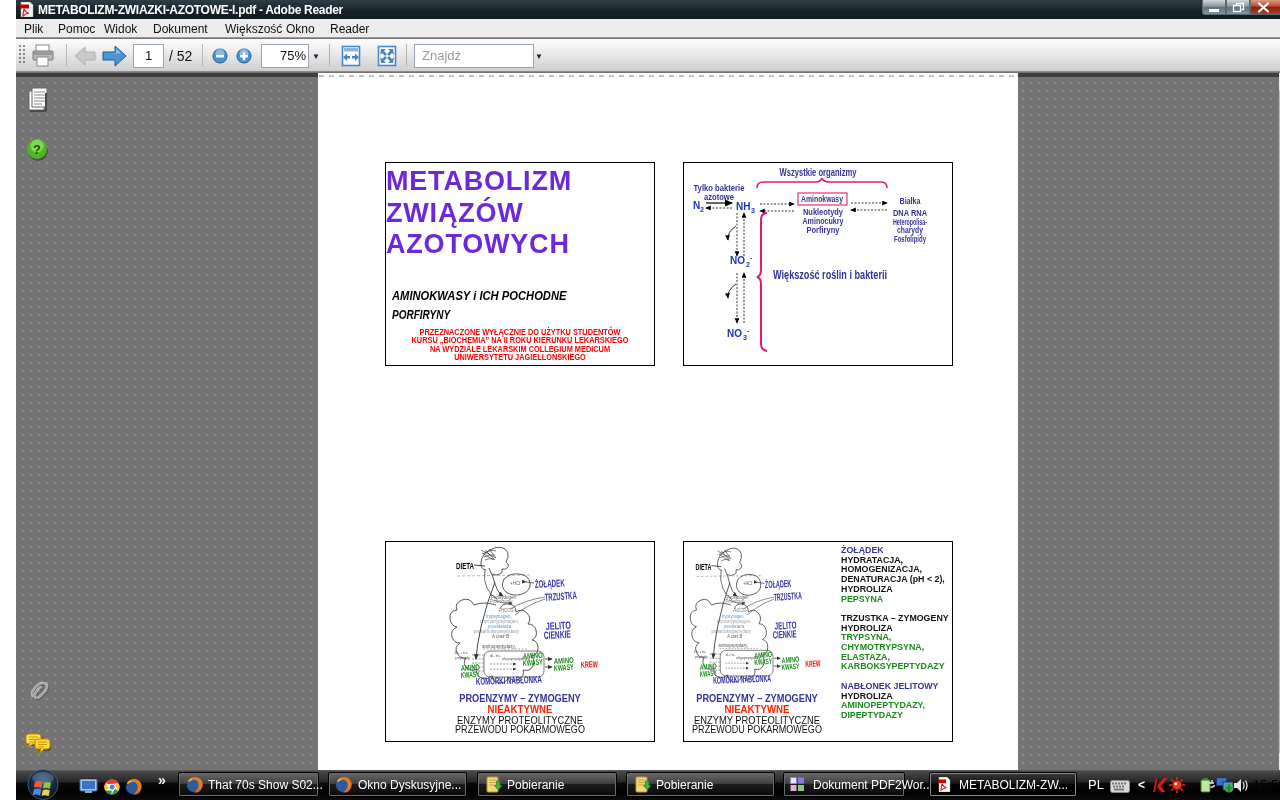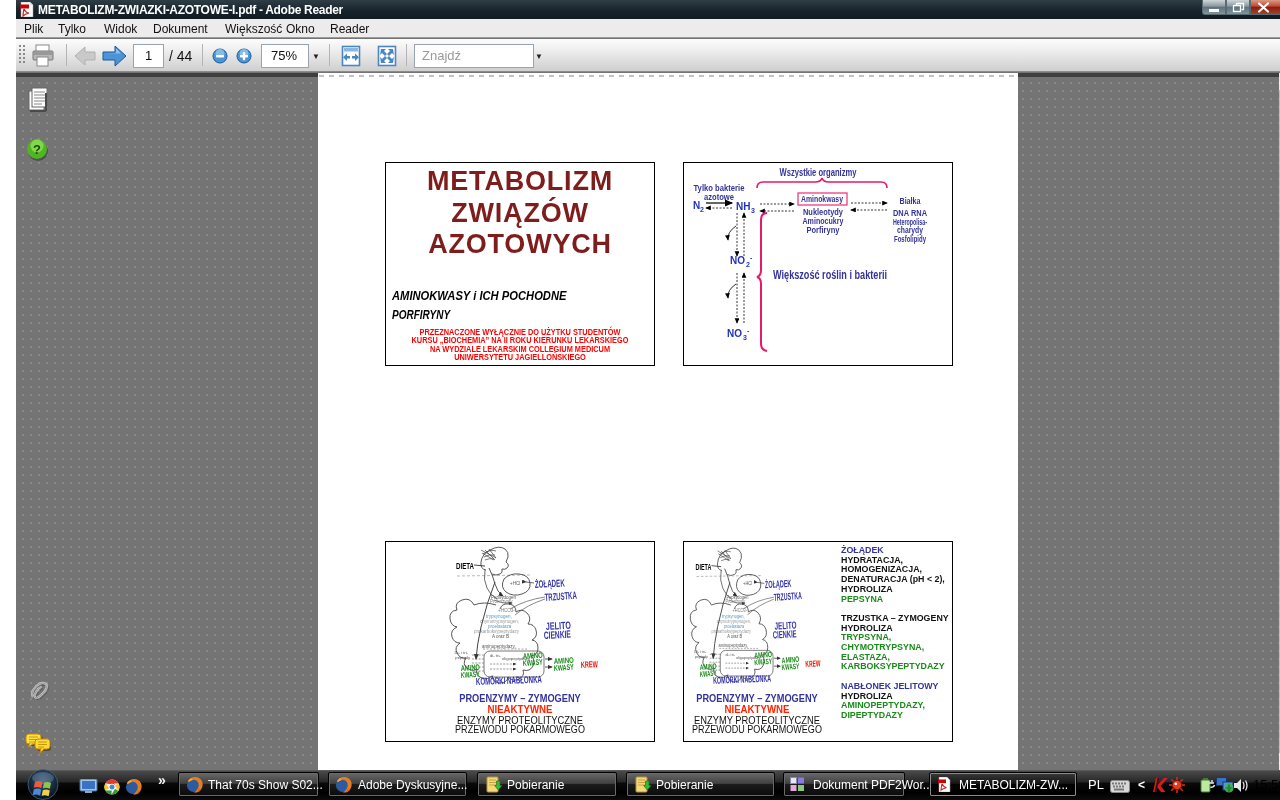--- a/index.html
+++ b/index.html
@@ -85,21 +85,21 @@
       <path d="M34.5 5.5 v-2 h7 v6 h-2"></path>
     </g>
     <g stroke="#fff" stroke-width="2.2" stroke-linecap="round">
       <line x1="57" y1="3.5" x2="66" y2="11.5"></line>
       <line x1="66" y1="3.5" x2="57" y2="11.5"></line>
     </g>
   </svg>
 
   <div id="menubar" class="abs"></div>
   <div class="menuitem" style="left:8px">Plik</div>
-  <div class="menuitem" style="left:42px">Tylko</div>
+  <div class="menuitem" style="left:42px">Pomoc</div>
   <div class="menuitem" style="left:88px">Widok</div>
   <div class="menuitem" style="left:137px">Dokument</div>
   <div class="menuitem" style="left:209px">Większość</div>
   <div class="menuitem" style="left:270px">Okno</div>
   <div class="menuitem" style="left:314px">Reader</div>
   <div id="menux" class="abs">✖</div>
 
   <div id="toolbar" class="abs"></div>
   <div class="grip" style="left:3px"></div>
   <div class="grip" style="left:7px"></div>
@@ -114,35 +114,35 @@
 
   <svg class="abs" style="left:58px;top:46px" width="22" height="20" viewBox="0 0 22 20">
     <path d="M21 6 h-10 v-5 l-10 9 l10 9 v-5 h10 z" fill="#c9c9c9" stroke="#b0b0b0"></path>
   </svg>
 
   <svg class="abs" style="left:86px;top:44px" width="25" height="24" viewBox="0 0 25 24">
     <path d="M1 8 h12 v-6 l11 10 l-11 10 v-6 h-12 z" fill="#4d94d6" stroke="#1a5a9a"></path>
     <path d="M2 9 h12 v-4.5 l5 5" fill="#8ec4ec" stroke="none"></path>
   </svg>
   <div class="tbox" style="left:117px;top:44px;width:31px;height:24px;text-align:center;line-height:22px">1</div>
-  <div class="abs" style="left:153px;top:48px;font-size:14px;color:#111">/ 44</div>
+  <div class="abs" style="left:153px;top:48px;font-size:14px;color:#111">/ 52</div>
   <div class="tsep" style="left:186px"></div>
 
   <svg class="abs" style="left:196px;top:48px" width="16" height="16" viewBox="0 0 16 16">
     <circle cx="8" cy="8" r="7" fill="#4d94d6" stroke="#1a5a9a"></circle>
     <circle cx="8" cy="5.4" r="4.4" fill="#85bce6"></circle>
     <rect x="4" y="7" width="8" height="2.4" fill="#fff"></rect>
   </svg>
   <svg class="abs" style="left:220px;top:48px" width="16" height="16" viewBox="0 0 16 16">
     <circle cx="8" cy="8" r="7" fill="#4d94d6" stroke="#1a5a9a"></circle>
     <circle cx="8" cy="5.4" r="4.4" fill="#85bce6"></circle>
     <rect x="4" y="7" width="8" height="2.4" fill="#fff"></rect>
     <rect x="6.8" y="4.2" width="2.4" height="8" fill="#fff"></rect>
   </svg>
-  <div class="tbox" style="left:245px;top:44px;width:48px;height:24px;padding-left:9px;line-height:22px">75%</div>
+  <div class="tbox" style="left:245px;top:44px;width:48px;height:24px;padding-left:18px;line-height:22px">75%</div>
   <div class="ddarrow" style="left:296px;top:52px">▼</div>
   <div class="tsep" style="left:313px"></div>
 
   <svg class="abs" style="left:324px;top:45px" width="22" height="22" viewBox="0 0 22 22">
     <rect x="2.5" y="1.5" width="17" height="19" fill="#fff" stroke="#4a86c2" stroke-width="1.6"></rect>
     <rect x="4" y="3" width="14" height="3.5" fill="#8ab6e0"></rect>
     <path d="M10 13.5 h-3 v2.5 l-4 -3.8 l4 -3.8 v2.5 h3 z" fill="#4a86c2"></path>
     <path d="M12 13.5 h3 v2.5 l4 -3.8 l-4 -3.8 v2.5 h-3 z" fill="#4a86c2"></path>
   </svg>
 
@@ -209,21 +209,21 @@
         <line x1="13" y1="14" x2="19" y2="14"></line>
       </g>
   </svg>
 
   <div id="sbtrack" class="abs"></div>
   <div id="sbup" class="abs">▲</div>
   <div id="sbthumb" class="abs"></div>
   <div id="sbdown" class="abs">▼</div>
 
   <div id="s1" class="slide">
-    <div class="abs" style="left:0;width:268px;top:3px;text-align:center;color:#7f1d1d;font-weight:bold;font-size:27px;line-height:31.5px;letter-spacing:0.8px">METABOLIZM<br>ZWIĄZÓW<br>AZOTOWYCH</div>
+    <div class="abs" style="left:0;width:268px;top:3px;text-align:left;color:#6d28d9;font-weight:bold;font-size:27px;line-height:31.5px;letter-spacing:0.8px">METABOLIZM<br>ZWIĄZÓW<br>AZOTOWYCH</div>
     <div class="abs" style="left:6px;top:126px;color:#000;font-weight:bold;font-style:italic;font-size:12.5px;transform:scaleX(0.895);transform-origin:left top">AMINOKWASY i ICH POCHODNE</div>
     <div class="abs" style="left:6px;top:145px;color:#000;font-weight:bold;font-style:italic;font-size:12.5px;transform:scaleX(0.80);transform-origin:left top">PORFIRYNY</div>
     <div class="abs" style="left:0;width:268px;top:165px;text-align:center;color:#ff0000;font-size:8.5px;font-weight:bold;line-height:8.4px;transform:scaleX(0.866);transform-origin:center top">PRZEZNACZONE WYŁĄCZNIE DO UŻYTKU STUDENTÓW<br>KURSU „BIOCHEMIA” NA II ROKU KIERUNKU LEKARSKIEGO<br>NA WYDZIALE LEKARSKIM COLLEGIUM MEDICUM<br>UNIWERSYTETU JAGIELLOŃSKIEGO</div>
   </div>
   <div id="s2" class="slide">
     <svg width="268" height="202" viewBox="0 0 268 202" style="position:absolute;left:0;top:0">
       <defs>
         <marker id="ab" markerWidth="8" markerHeight="8" refX="6" refY="3" orient="auto">
             <path d="M0,0 L7,3 L0,6 z" fill="#000"></path>
           </marker>
@@ -422,21 +422,21 @@
   </svg>
   <svg class="abs" style="left:109px;top:778px" width="17" height="17" viewBox="0 0 17 17">
       <use href="#ffx"></use>
     </svg>
   <div class="abs" style="left:142px;top:772px;color:#f4f4f4;font-size:14px;font-weight:bold">»</div>
 
   <div class="taskbtn" style="left:162px;width:141px">
       <div class="lbl">That 70s Show S02...</div>
     </div>
   <div class="taskbtn" style="left:312px;width:139px">
-      <div class="lbl">Adobe Dyskusyjne...</div>
+      <div class="lbl">Okno Dyskusyjne...</div>
     </div>
   <div class="taskbtn" style="left:461px;width:140px">
       <div class="lbl">Pobieranie</div>
     </div>
   <div class="taskbtn" style="left:610px;width:149px">
       <div class="lbl">Pobieranie</div>
     </div>
   <div class="taskbtn" style="left:767px;width:122px">
       <div class="lbl">Dokument PDF2Wor...</div>
     </div>

